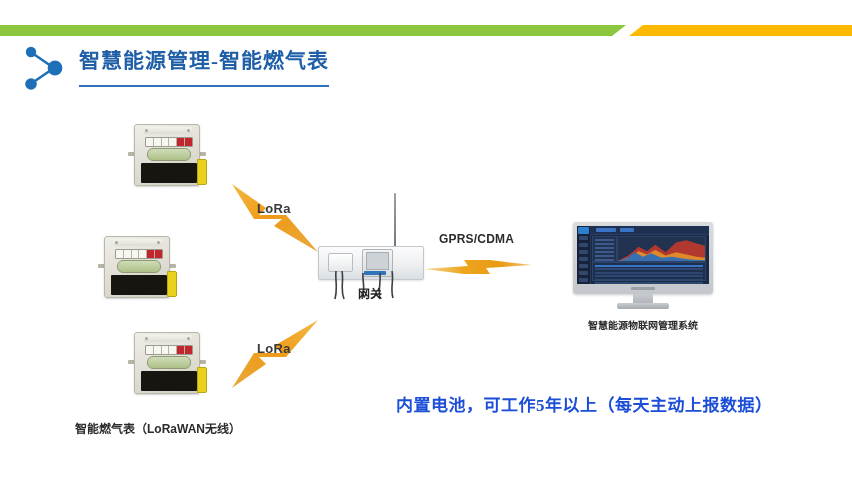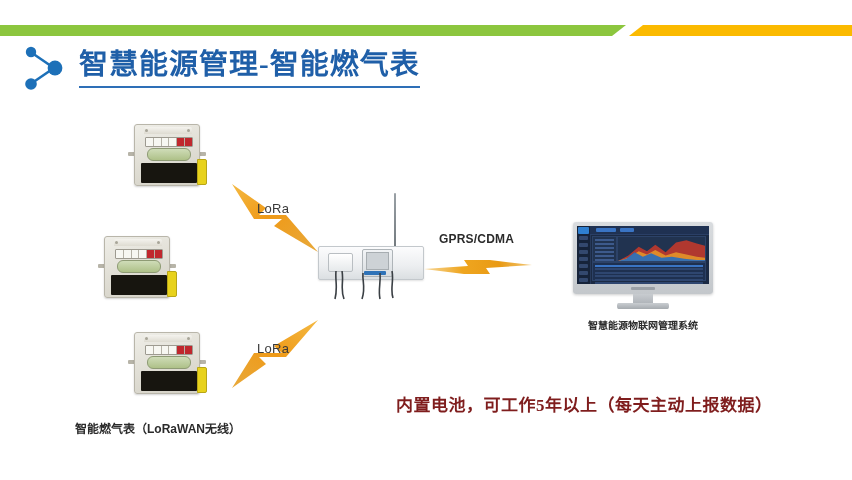--- a/index.html
+++ b/index.html
@@ -47,26 +47,26 @@
     display: flex;
     align-items: center;
   }
   .node-icon {
     width: 52px;
     height: 52px;
     flex: 0 0 52px;
   }
   .slide-title {
     font-family: "Liberation Serif", "DejaVu Serif", serif;
-    font-size: 29px;
+    font-size: 21px;
     font-weight: 700;
     color: #1F5FA8;
     letter-spacing: 1px;
     white-space: nowrap;
-    padding-bottom: 4px;
+    padding-bottom: 12px;
     border-bottom: 2px double #2E6FB7;
     margin-left: 9px;
     line-height: 1.15;
   }
 
   
   .meter {
     position: absolute;
     width: 78px;
     height: 62px;
@@ -159,21 +159,21 @@
   .meter-flange.right { left: 68px; }
 
   
   .bolt {
     position: absolute;
   }
   .bolt svg { display: block; }
   .bolt-label {
     position: absolute;
     font-size: 13px;
-    font-weight: 400;
+    font-weight: 700;
     color: #3a3a3a;
     letter-spacing: .3px;
     white-space: nowrap;
     text-align: right;
   }
 
   
   .gateway {
     position: absolute;
     left: 318px;
@@ -429,21 +429,21 @@
     color: #2b2b2b;
     white-space: nowrap;
   }
   .battery-note {
     position: absolute;
     left: 396px;
     top: 391px;
     font-family: "Liberation Serif", "DejaVu Serif", serif;
     font-size: 17px;
     font-weight: 700;
-    color: #7f1d1d;
+    color: #1d4ed8;
     white-space: nowrap;
     letter-spacing: .5px;
   }
 </style>
 </head>
 <body>
 
 <div id="slide">
 
   <div class="header-bar-green"></div>
@@ -562,20 +562,21 @@
       <div class="gw-screen-inner"></div>
     </div>
     <div class="gw-badge"></div>
     <svg class="gw-cables" viewBox="0 0 104 30" aria-hidden="true">
       <path d="M18 0 C17 10, 20 16, 17 28" stroke="#3a3f44" stroke-width="1.6" fill="none"></path>
       <path d="M24 0 C26 10, 22 18, 26 28" stroke="#3a3f44" stroke-width="1.6" fill="none"></path>
       <path d="M45 2 C44 10, 48 16, 44 28" stroke="#3a3f44" stroke-width="1.6" fill="none"></path>
       <path d="M62 2 C63 12, 60 18, 62 28" stroke="#3a3f44" stroke-width="1.6" fill="none"></path>
       <path d="M74 0 C76 10, 72 18, 75 27" stroke="#3a3f44" stroke-width="1.6" fill="none"></path>
     </svg>
+    <div class="gw-label">网关</div>
   </div>
 
   <span class="gprs-label">GPRS/CDMA</span>
   <div class="gprs-bolt">
     <svg width="110" height="22" viewBox="0 0 110 22" aria-hidden="true">
       <defs>
         <linearGradient id="boltGradC" x1="0" y1="0" x2="1" y2="0">
           <stop offset="0%" stop-color="#F6D79A"></stop>
           <stop offset="35%" stop-color="#EFA620"></stop>
           <stop offset="70%" stop-color="#E99A14"></stop>

